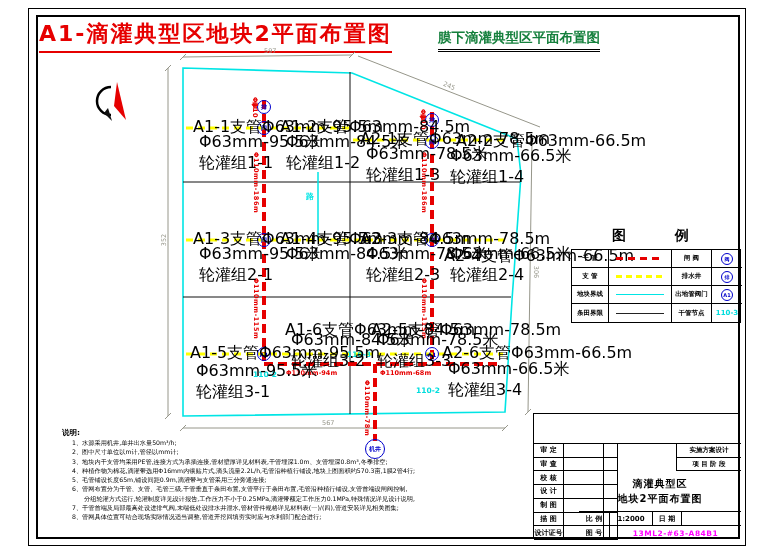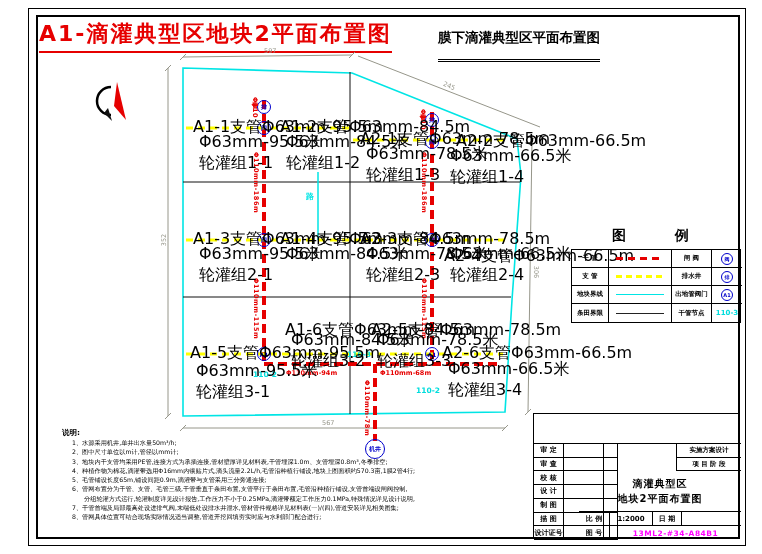--- a/index.html
+++ b/index.html
@@ -8,22 +8,22 @@
   #canvas { position:relative; width:762px; height:554px; background:#fff; }
 
   .outer-frame { position:absolute; left:28px; top:8px; width:718px; height:538px;
                  border:1px solid #000; }
   .inner-frame { position:absolute; left:36px; top:15px; width:704px; height:524px;
                  border:2px solid #000; }
 
   .title-red { position:absolute; left:39px; top:19px; color:#e60000; font-weight:bold;
                font-size:22px; letter-spacing:2px; border-bottom:2px solid #e60000;
                padding-bottom:2px; white-space:nowrap; }
-  .title-black { position:absolute; left:438px; top:29px; color:#000000; font-weight:bold;
-                 font-size:13.5px; border-bottom:3px double #000; padding-bottom:12px;
+  .title-black { position:absolute; left:438px; top:29px; color:#15803d; font-weight:bold;
+                 font-size:13.5px; border-bottom:3px double #000; padding-bottom:2px;
                  white-space:nowrap; }
 
   .watermark { position:absolute; left:183px; top:248px; font-size:35px; color:#3f3f3f;
                font-family:"DejaVu Serif", serif; letter-spacing:20px; font-weight:bold;
                white-space:nowrap; }
 
   svg.linework { position:absolute; left:0; top:0; }
 
   .dim { position:absolute; color:#96968a; font-size:6.5px; white-space:nowrap; }
   .dim.rot-l { transform:rotate(-90deg); }
@@ -342,18 +342,18 @@
         <span>地块2平面布置图</span>
       </div>
       <div class="cellrow" style="left:1px;top:68px;width:162px;height:14px;position:absolute">
         <div class="tb-small" style="width:30px;border-left:none">比 例</div>
         <div class="tb-small" style="width:43px">1:2000</div>
         <div class="tb-small" style="width:29px">日 期</div>
         <div class="tb-small" style="width:60px"></div>
       </div>
       <div class="cellrow" style="left:1px;top:82px;width:162px;height:14px;position:absolute">
         <div class="tb-small" style="width:30px;border-left:none;border-bottom:none">图 号</div>
-        <div class="tb-small figno" style="width:132px;border-bottom:none">13ML2-#34-A84B1</div>
+        <div class="tb-small figno" style="width:132px;border-bottom:none">13ML2-#63-A84B1</div>
       </div>
     </div>
   </div>
 
 </div>
 
 </body></html>

